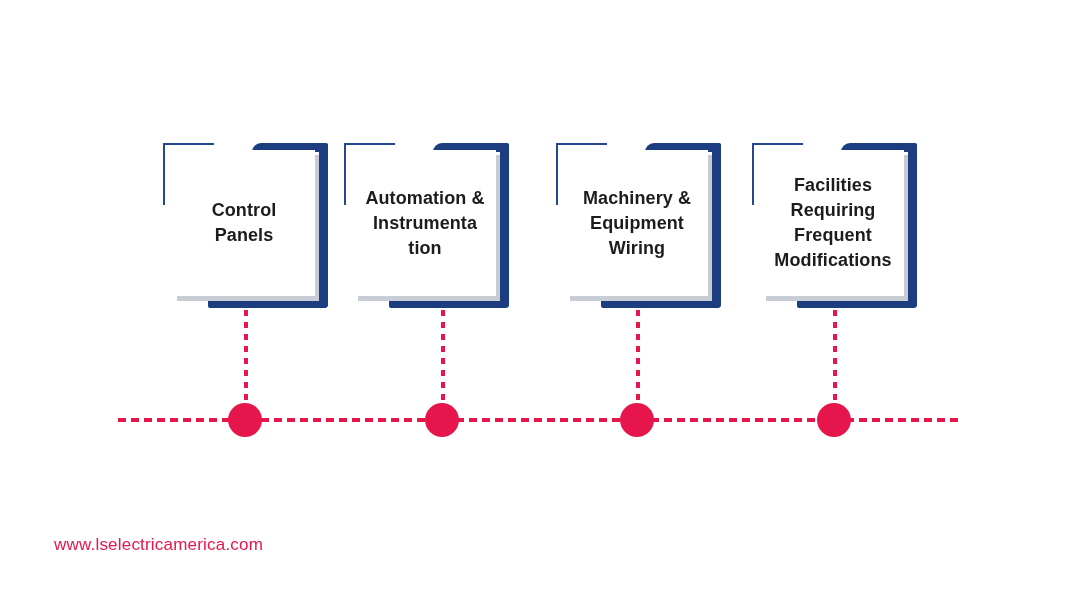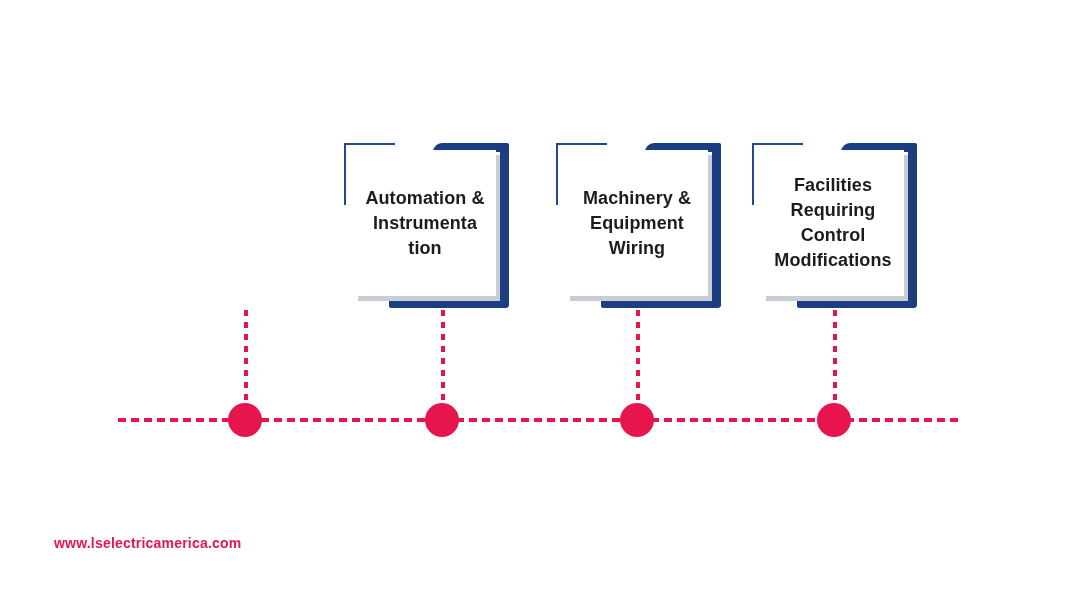--- a/index.html
+++ b/index.html
@@ -90,32 +90,42 @@
     height: 34px;
     border-radius: 50%;
     background: var(--red, #e6164d);
   }
 
   
   .footer-link {
     position: absolute;
     left: 54px;
     top: 535px;
-    font-size: 14px;
-    font-weight: 700;
+    font-size: 17px;
+    font-weight: 400;
     color: var(--red, #e6164d);
     text-decoration: none;
     letter-spacing: 0.2px;
   }
 </style>
 </head>
 <body>
 
 <div class="stage">
 
+  <div class="tbox" style="left:163px">
+    <span class="navy-top"></span>
+    <span class="navy-right"></span>
+    <span class="navy-bottom"></span>
+    <span class="bracket"></span>
+    <div class="card">
+      <span class="card-label">Control
+Panels</span>
+    </div>
+  </div>
 
   <div class="tbox" style="left:344px">
     <span class="navy-top"></span>
     <span class="navy-right"></span>
     <span class="navy-bottom"></span>
     <span class="bracket"></span>
     <div class="card">
       <span class="card-label">Automation &amp;
 Instrumenta
 tion</span>
@@ -135,21 +145,21 @@
   </div>
 
   <div class="tbox" style="left:752px">
     <span class="navy-top"></span>
     <span class="navy-right"></span>
     <span class="navy-bottom"></span>
     <span class="bracket"></span>
     <div class="card">
       <span class="card-label">Facilities
 Requiring
-Control
+Frequent
 Modifications</span>
     </div>
   </div>
 
   <span class="vconn" style="left:244px"></span>
   <span class="vconn" style="left:441px"></span>
   <span class="vconn" style="left:636px"></span>
   <span class="vconn" style="left:833px"></span>
 
   <span class="hline"></span>

